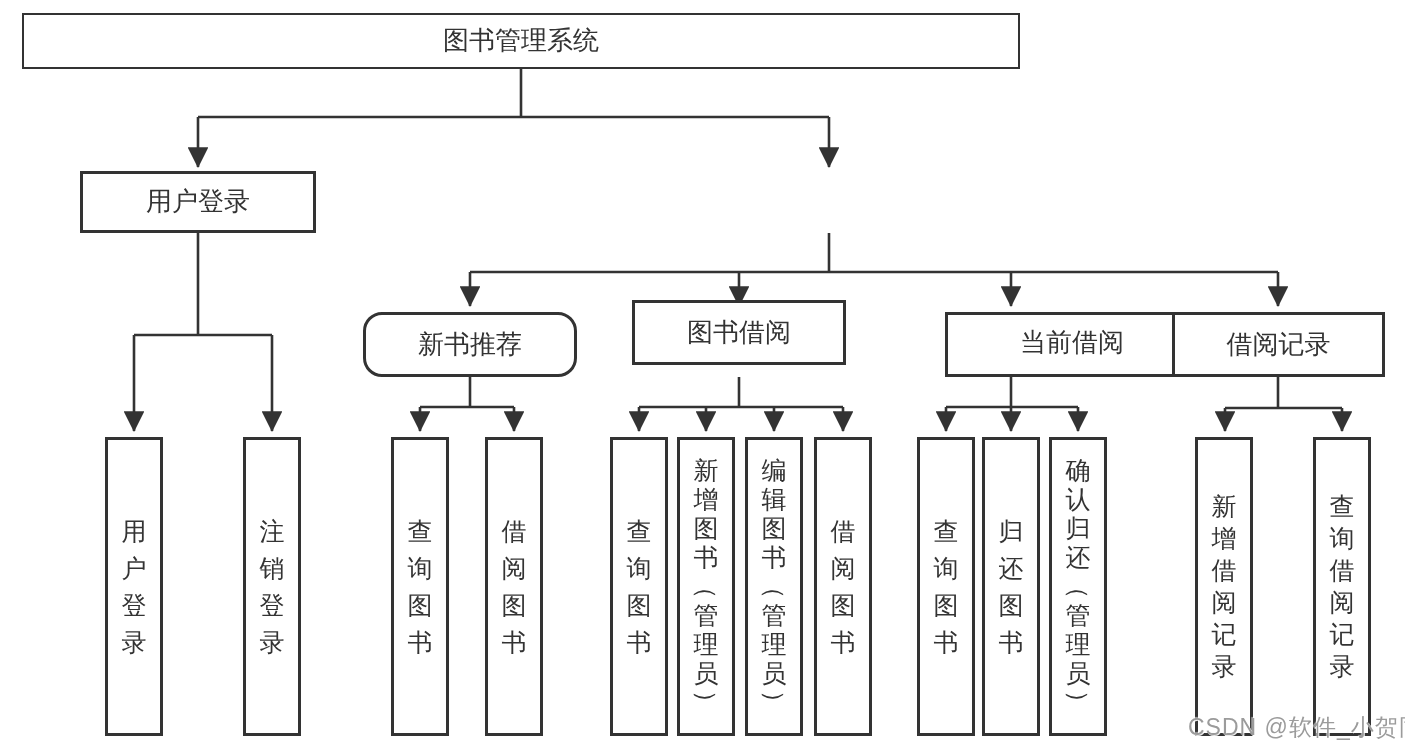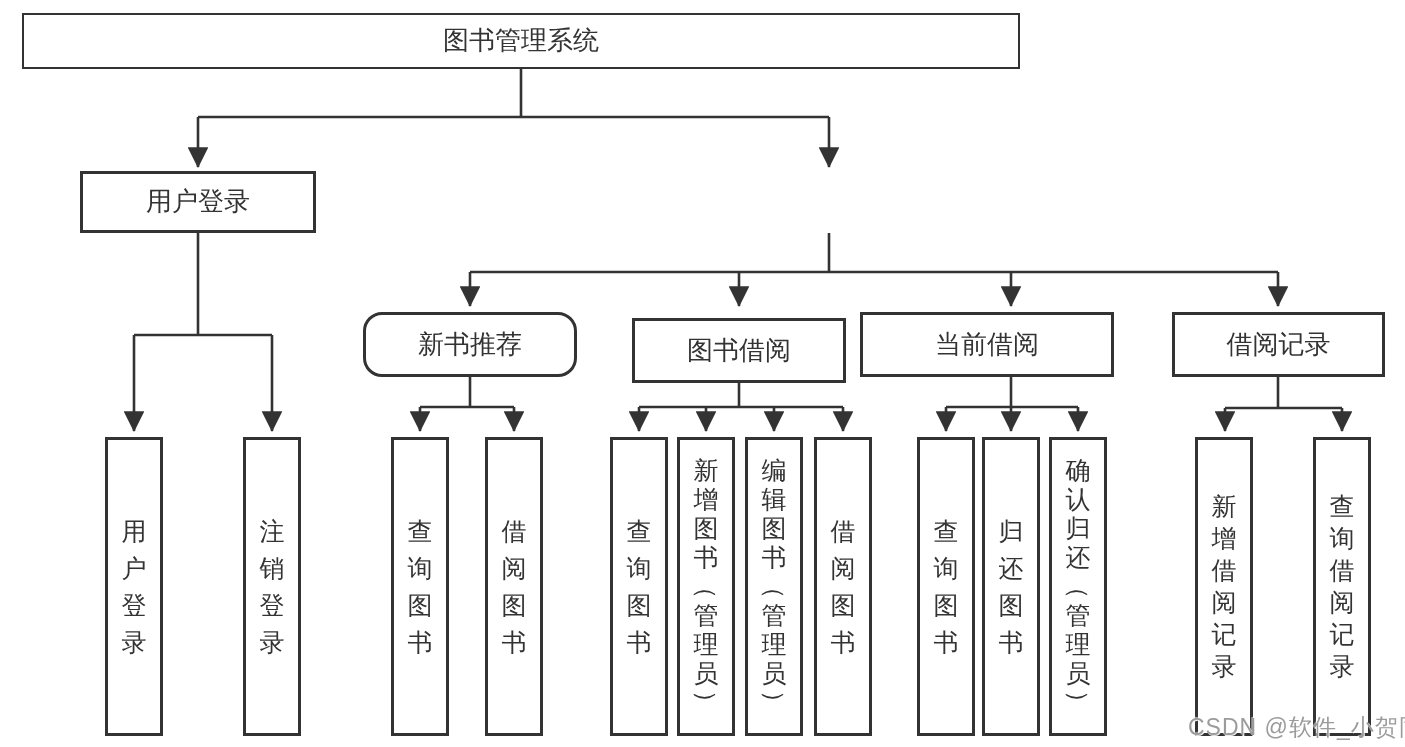--- a/index.html
+++ b/index.html
@@ -107,24 +107,24 @@
     <span>图书管理系统</span>
   </div>
 
   <div class="box" style="left:80px;top:171px;width:236px;height:62px;">
     <span>用户登录</span>
   </div>
 
   <div class="box" style="left:363px;top:312px;width:214px;height:65px;border-radius:19px;">
     <span>新书推荐</span>
   </div>
-  <div class="box" style="left:632px;top:318px;width:214px;height:65px;">
+  <div class="box" style="left:632px;top:300px;width:214px;height:65px;">
     <span>图书借阅</span>
   </div>
-  <div class="box" style="left:860px;top:312px;width:254px;height:65px;">
+  <div class="box" style="left:945px;top:312px;width:254px;height:65px;font-family:Liberation Mono, monospace;">
     <span>当前借阅</span>
   </div>
   <div class="box" style="left:1172px;top:312px;width:213px;height:65px;">
     <span>借阅记录</span>
   </div>
 
   <div class="box leaf" style="left: 105px; top: 437px; width: 58px; height: 299px; gap: 12px;">
       <span>用</span>
       <span>户</span>
       <span>登</span>

